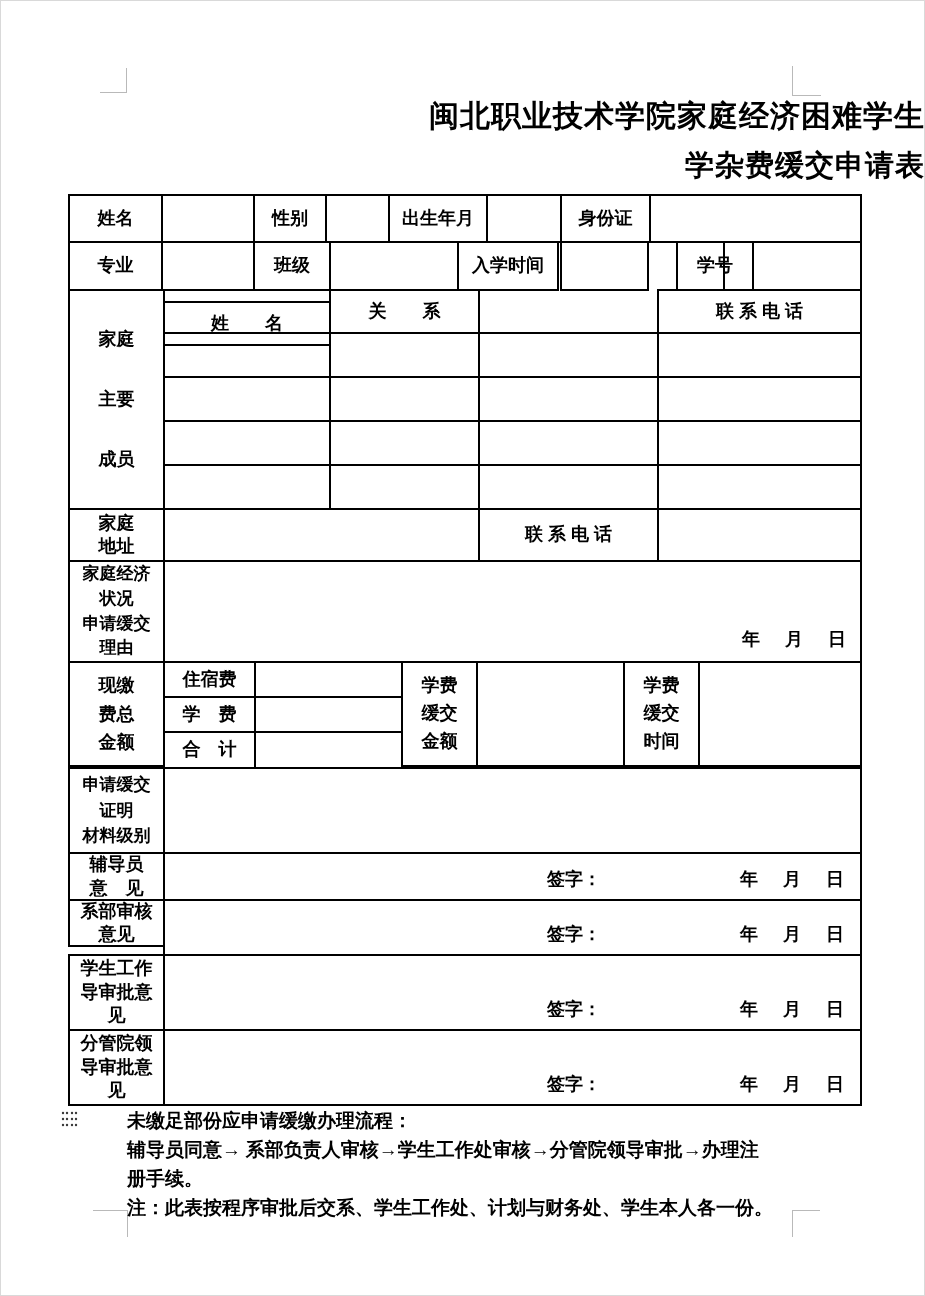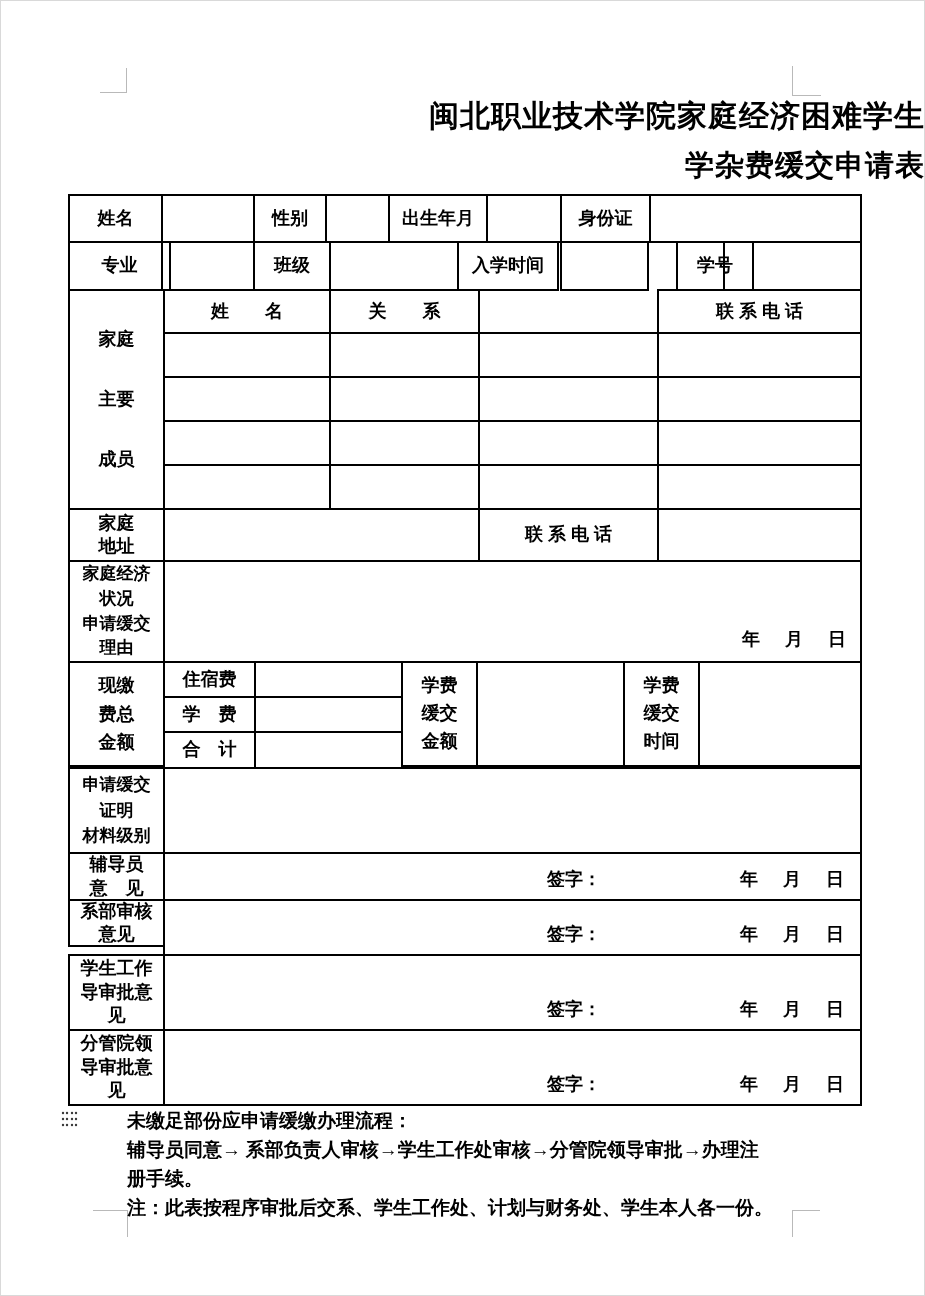--- a/index.html
+++ b/index.html
@@ -62,21 +62,21 @@
     <div class="cell blank" style="left:257px;top:0;width:65px;height:49px;"></div>
     <div class="cell" style="left:320px;top:0;width:100px;height:49px;">
         <span>出生年月</span>
       </div>
     <div class="cell blank" style="left:418px;top:0;width:76px;height:49px;"></div>
     <div class="cell" style="left:492px;top:0;width:91px;height:49px;">
         <span>身份证</span>
       </div>
     <div class="cell blank" style="left:581px;top:0;width:213px;height:49px;"></div>
 
-    <div class="cell" style="left:0;top:47px;width:103px;height:50px;align-items:center;">
+    <div class="cell" style="left:0;top:47px;width:95px;height:50px;align-items:center;">
         <span>专业</span>
       </div>
     <div class="cell blank" style="left:93px;top:47px;width:94px;height:50px;"></div>
     <div class="cell" style="left:185px;top:47px;width:78px;height:50px;">
         <span>班级</span>
       </div>
     <div class="cell blank" style="left:261px;top:47px;width:130px;height:50px;"></div>
     <div class="cell" style="left:389px;top:47px;width:102px;height:50px;">
         <span>入学时间</span>
       </div>
@@ -85,21 +85,21 @@
         <span>学号</span>
       </div>
     <div class="cell blank" style="left:655px;top:47px;width:139px;height:50px;"></div>
 
     <div class="cell col" style="left:0;top:95px;width:97px;height:221px;justify-content:space-evenly;">
       <span>家庭</span>
       <span>主要</span>
       <span>成员</span>
     </div>
 
-    <div class="cell" style="left:95px;top:95px;width:168px;height:45px;align-items:center;">
+    <div class="cell" style="left:95px;top:107px;width:168px;height:45px;align-items:center;">
         <span>姓　　名</span>
       </div>
     <div class="cell" style="left:261px;top:95px;width:151px;height:45px;">
         <span>关　　系</span>
       </div>
     <div class="cell" style="left:589px;top:95px;width:205px;height:45px;">
         <span>联 系 电 话</span>
       </div>
 
     <div class="cell blank" style="left:95px;top:138px;width:168px;height:46px;"></div>

